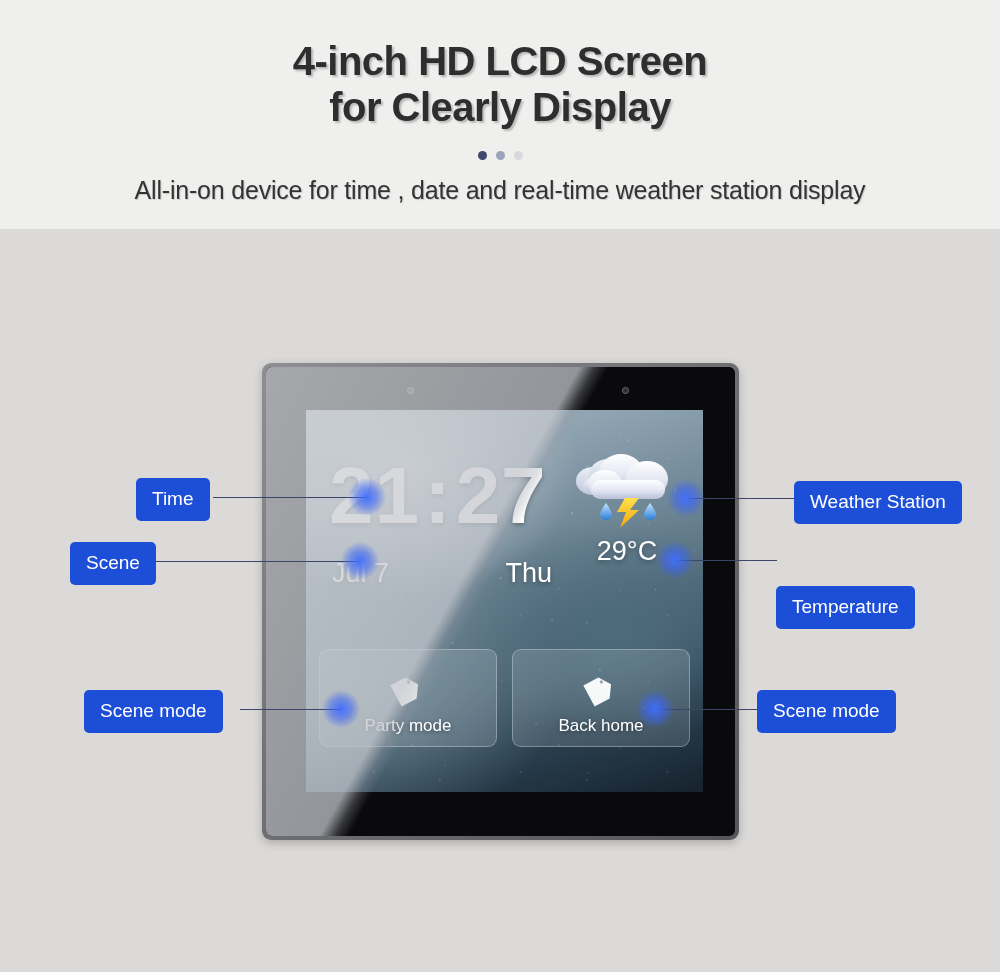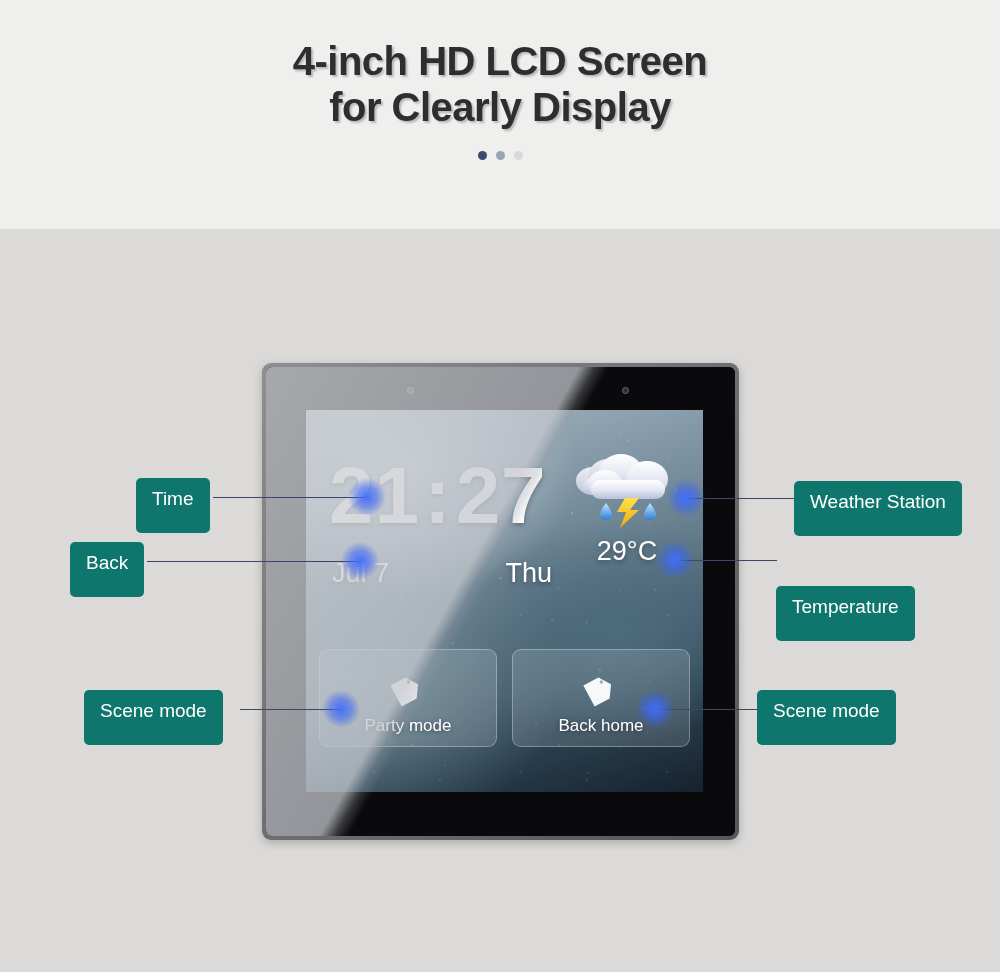--- a/index.html
+++ b/index.html
@@ -259,26 +259,26 @@
     left: 0; right: 0; bottom: 10px;
     text-align: center;
     color: #ffffff;
     font-size: 17px;
     text-shadow: 0 1px 4px rgba(0,0,0,0.45);
   }
 
   
   .chip {
     position: absolute;
-    background: #0f766e;
+    background: #1d4ed8;
     color: #ffffff;
     border-radius: 5px;
     font-size: 19px;
     line-height: 1;
-    padding: 11px 16px 25px 16px;
+    padding: 11px 16px 13px 16px;
     white-space: nowrap;
     box-sizing: border-box;
     z-index: 20;
   }
   .chip.right { }
   .leader {
     position: absolute;
     height: 1px;
     background: #3b4669;
     z-index: 8;
@@ -322,20 +322,21 @@
 <div class="banner">
   <div class="headline">4-inch HD LCD Screen
 for Clearly Display</div>
 
   <div class="dots">
     <span class="dot" style="background:#3d4a6e"></span>
     <span class="dot" style="background:#9aa4b8"></span>
     <span class="dot" style="background:#d7d9dd"></span>
   </div>
 
+  <div class="subhead">All-in-on device for time , date and real-time weather station display</div>
 </div>
 
 <div class="stage">
 
   <div class="device">
     <div class="device-outer">
       <div class="device-bezel">
         <div class="device-glass">
 
           <span class="sensor sensor-left"></span>
@@ -444,17 +445,17 @@
 <div class="leader" id="lead-scene-right"></div>
 
 <div class="glow" id="glow-time"></div>
 <div class="glow" id="glow-date"></div>
 <div class="glow" id="glow-sleft"></div>
 <div class="glow" id="glow-weath"></div>
 <div class="glow" id="glow-temp"></div>
 <div class="glow" id="glow-sright"></div>
 
 <div class="chip" id="chip-time">Time</div>
-<div class="chip" id="chip-date">Back</div>
+<div class="chip" id="chip-date">Scene</div>
 <div class="chip" id="chip-scene-left">Scene mode</div>
 <div class="chip right" id="chip-weather">Weather Station</div>
 <div class="chip right" id="chip-temp">Temperature</div>
 <div class="chip right" id="chip-scene-right">Scene mode</div>
 
 </body></html>

